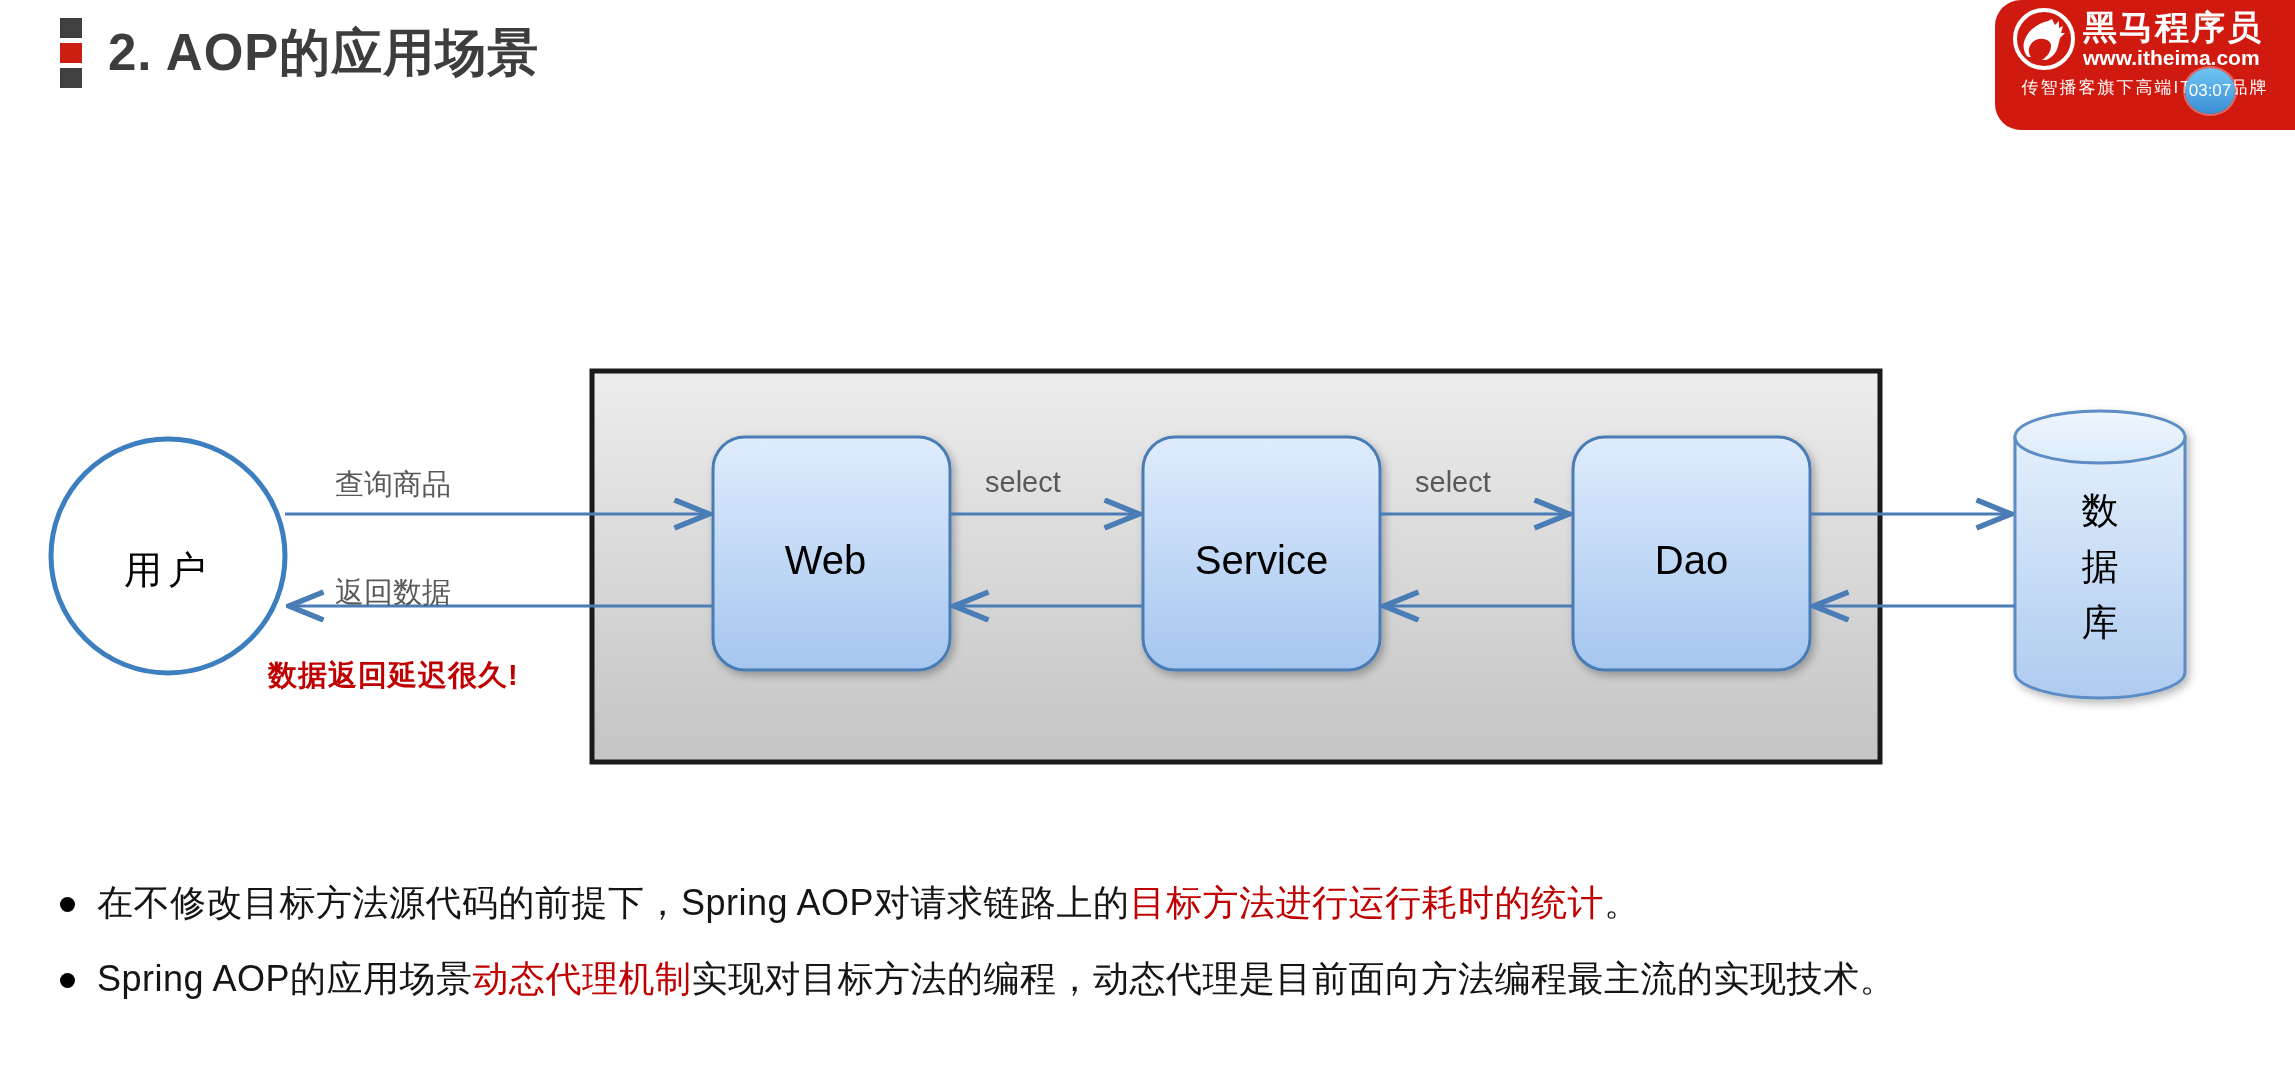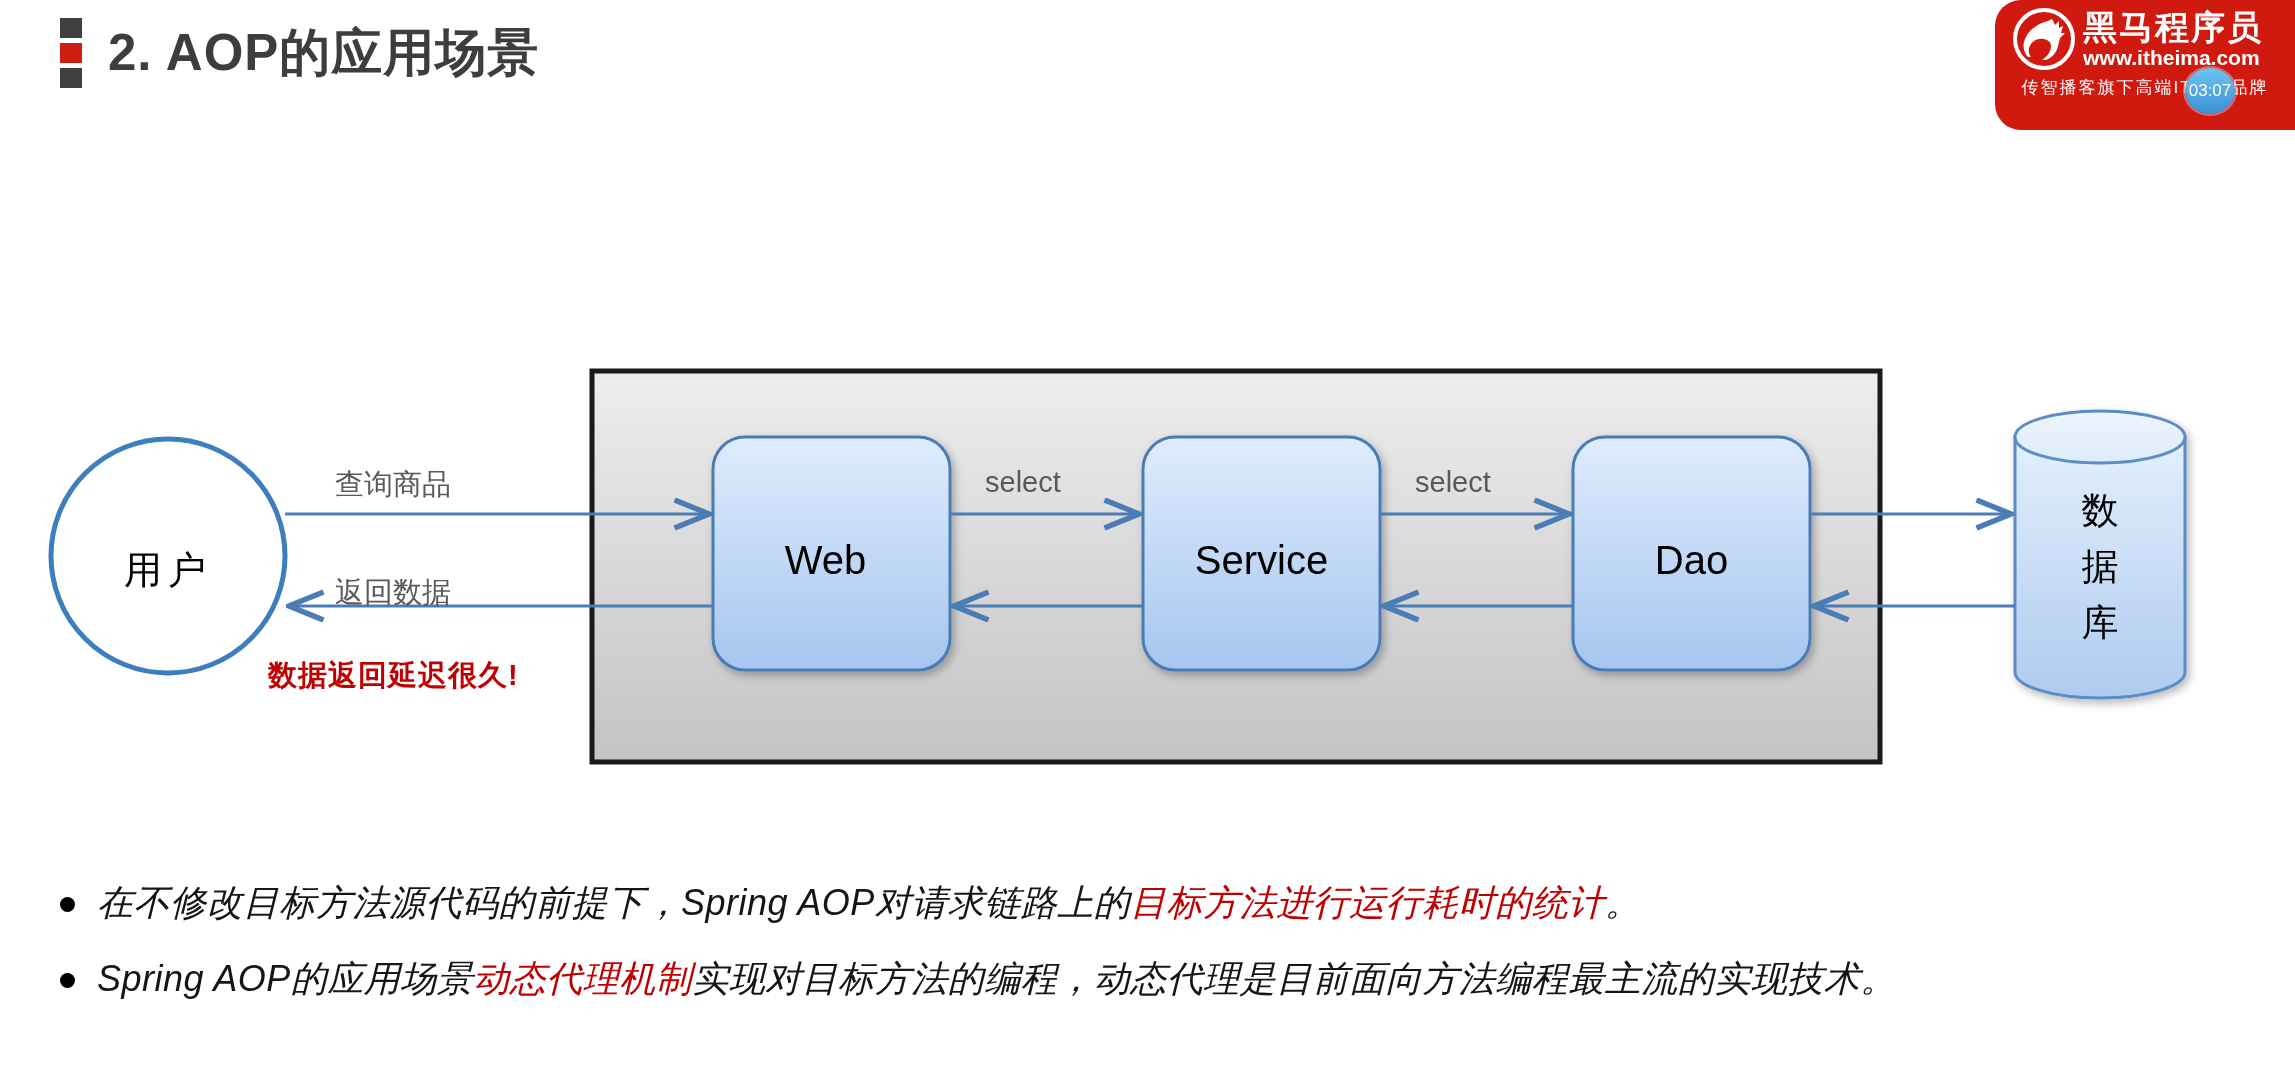--- a/index.html
+++ b/index.html
@@ -154,21 +154,20 @@
     text-align: center;
     line-height: 56px;
   }
 
   
   .bullets {
     position: absolute;
     left: 60px;
     top: 880px;
     width: 2180px;
-    font-style: italic;
   }
   .bullet {
     display: flex;
     align-items: flex-start;
     gap: 22px;
     margin-bottom: 30px;
   }
   .bullet-dot {
     width: 15px;
     height: 15px;

